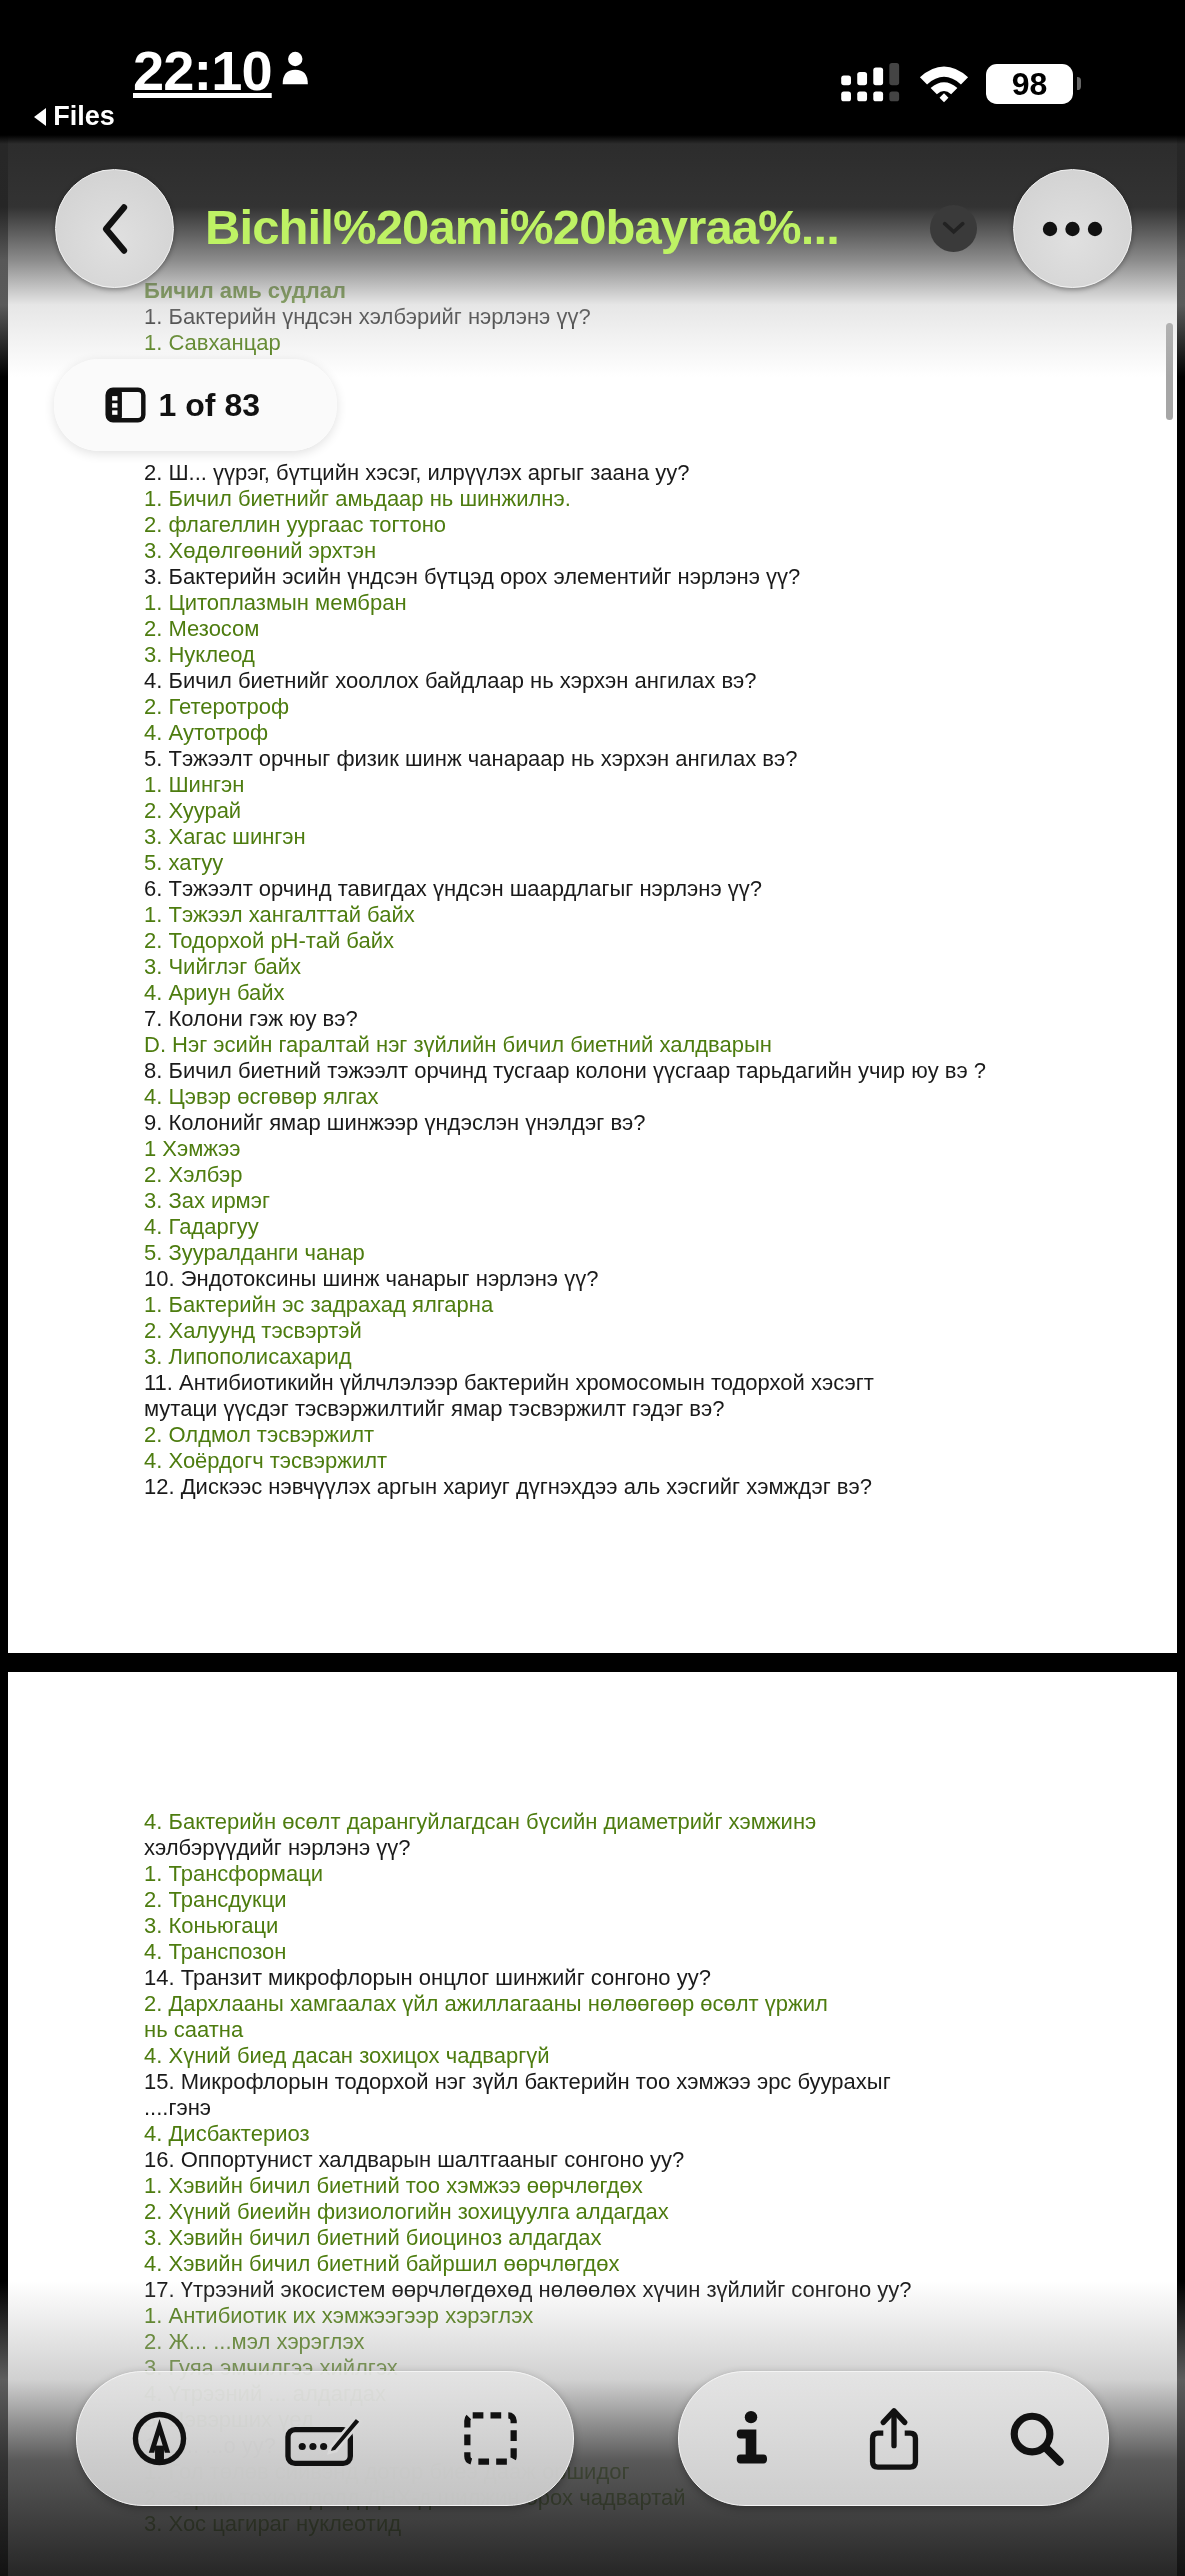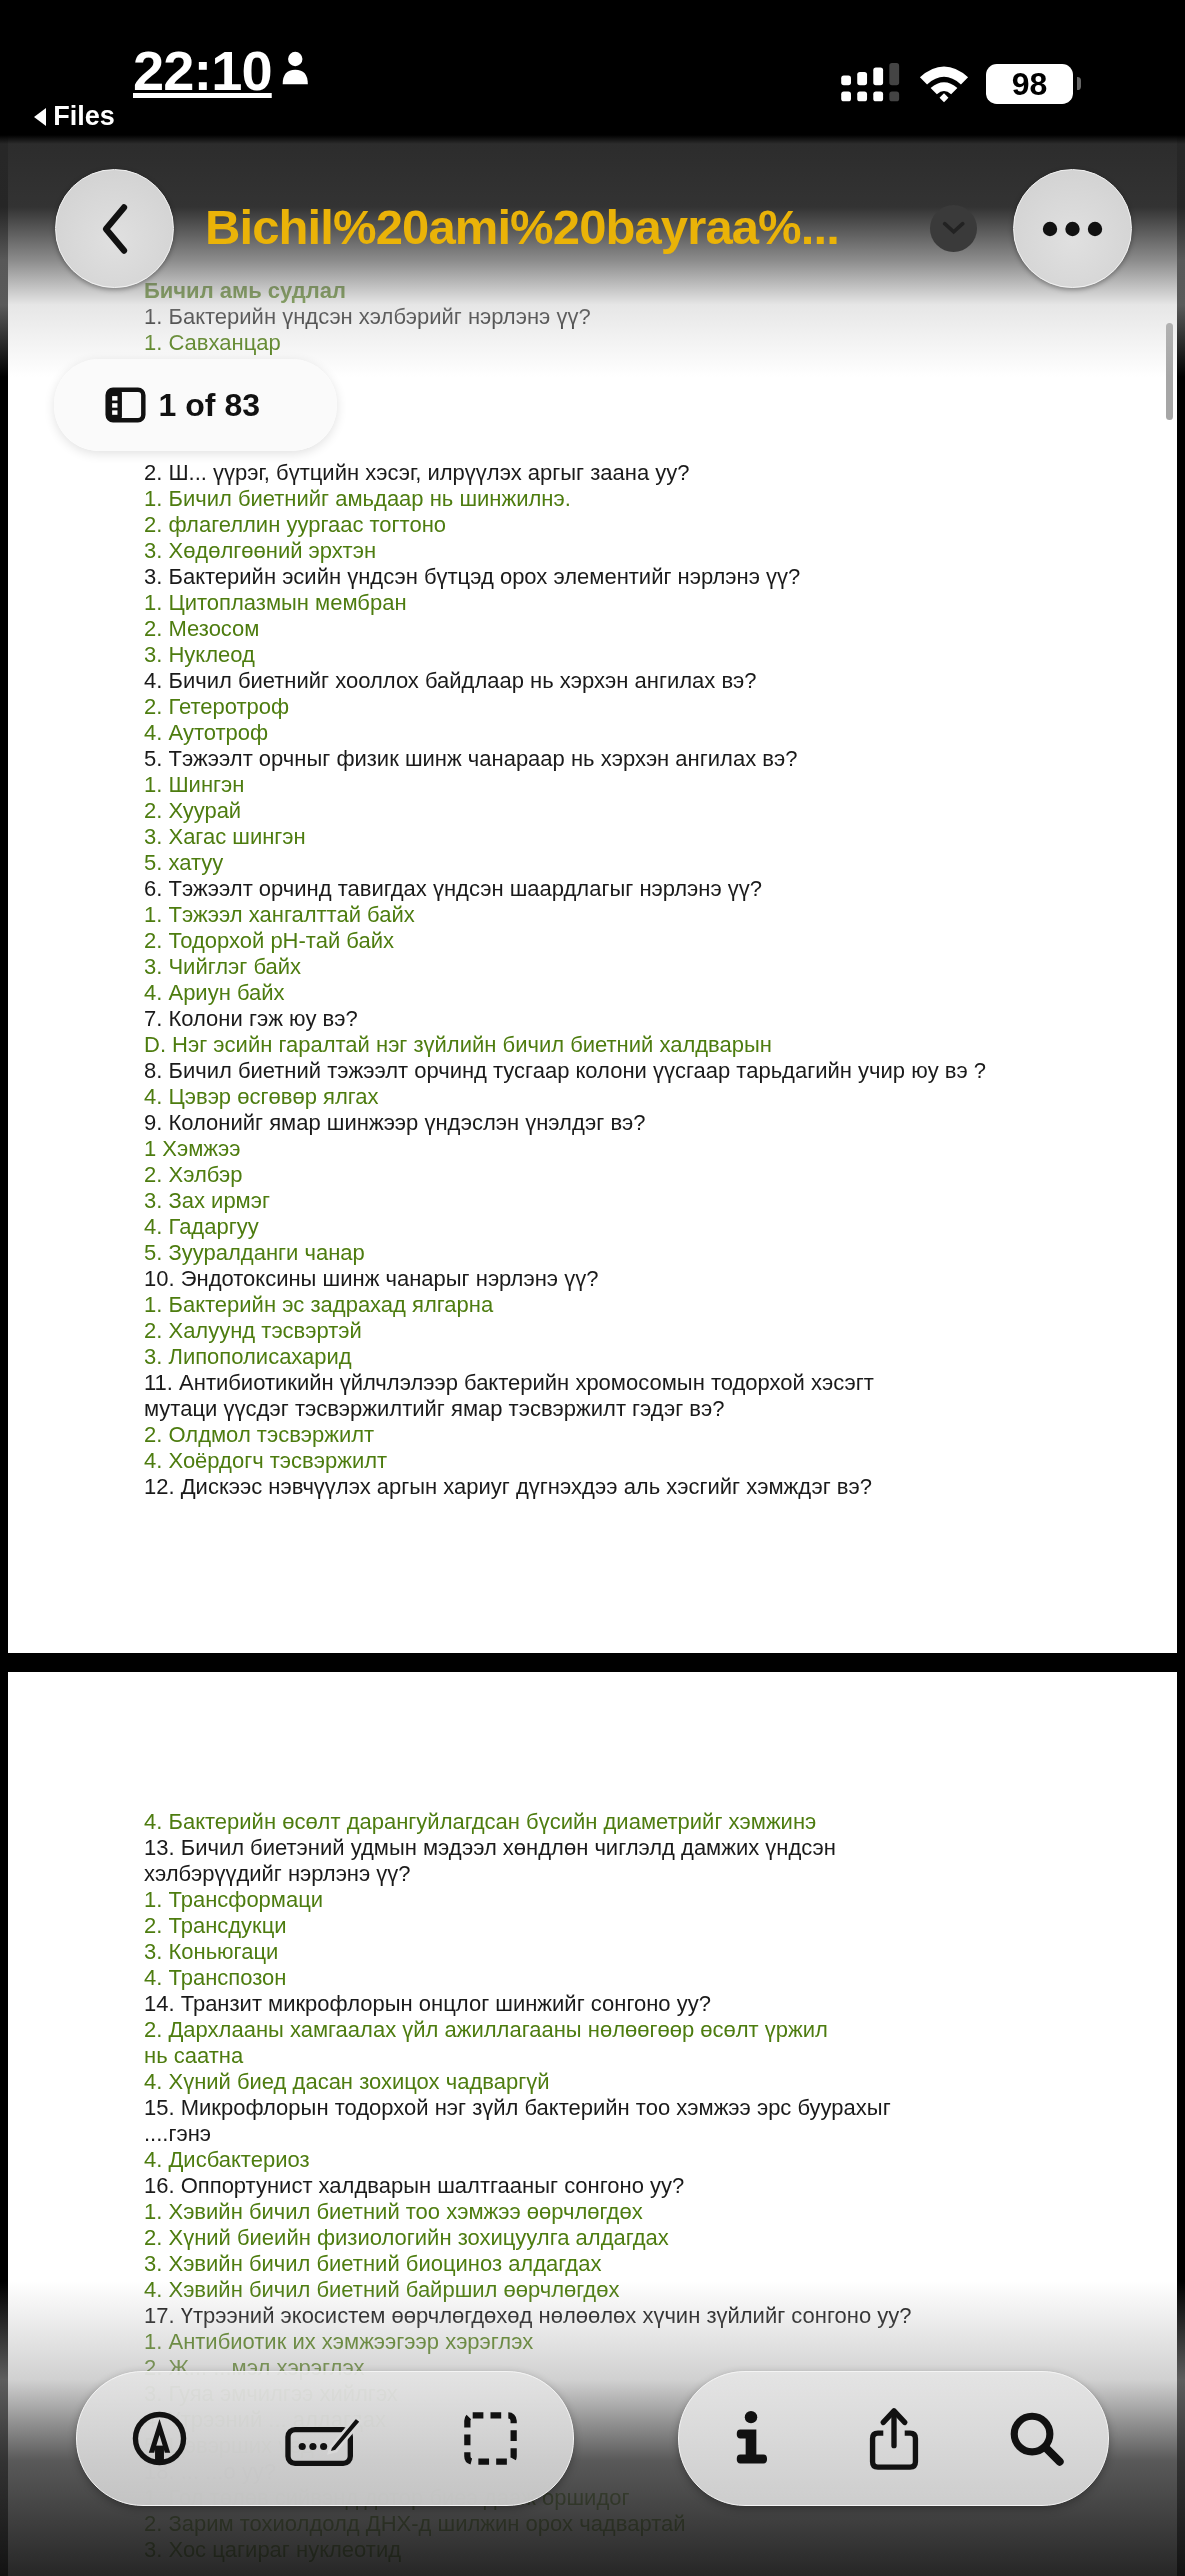--- a/index.html
+++ b/index.html
@@ -22,21 +22,21 @@
   .status-time { position:absolute; left:133px; top:38px; color:#fff; font-size:56px; font-weight:bold; letter-spacing:-0.9px;text-decoration:underline; }
   .person-icon { position:absolute; left:280px; top:50px; width:30.5px; height:36px; }
   .back-files { position:absolute; left:34px; top:101px; color:#fff; font-size:27px; font-weight:bold; display:flex; align-items:center; gap:7.2px;text-align:center; }
   .tri { width:0; height:0; border-top:9px solid transparent; border-bottom:9px solid transparent; border-right:12.6px solid #fff; }
   .status-right { position:absolute; left:841px; top:63px; display:flex; align-items:center; gap:16px; }
   .battery { position:relative; background:#fff; color:#000; border-radius:10.8px; width:87px; height:40px; font-weight:bold; font-size:32px; text-align:center; line-height:40px; }
   .battery::after { content:""; position:absolute; right:-8px; top:13.5px; width:4.5px; height:12.6px; border-radius:0 3.6px 3.6px 0; background:#666; }
   .circle-btn { position:absolute; width:117px; height:117px; border-radius:50%; background:radial-gradient(circle at 50% 60%, #e0e0e0, #cfcfcf); border:1.8px solid #f2f2f2; box-shadow:0 1.8px 5.4px rgba(0,0,0,0.35); display:flex; align-items:center; justify-content:center; }
   #back-btn { left:55px; top:169px; }
   #more-btn { left:1013px; top:169px; }
-  .doc-title { position:absolute; left:205px; top:199px; font-size:49px; font-weight:bold; color:#eab308; letter-spacing:-0.9px; white-space:nowrap; }
+  .doc-title { position:absolute; left:205px; top:199px; font-size:49px; font-weight:bold; color:#bef264; letter-spacing:-0.9px; white-space:nowrap; }
   .title-chevron { position:absolute; left:930px; top:205px; width:47px; height:47px; border-radius:50%; background:#3a3a3a; display:flex; align-items:center; justify-content:center; }
   .page-pill { position:absolute; left:54px; top:359px; width:283px; height:92px; border-radius:45px; background:rgba(250,250,250,0.93); box-shadow:0 2.7px 10.8px rgba(0,0,0,0.12); display:flex; align-items:center; gap:12.6px; padding-left:51px; box-sizing:border-box; }
   .page-pill span { font-size:32px; font-weight:bold; color:#111; }
   .toolbar-pill { position:absolute; top:2371px; height:135px; border-radius:67px; background:linear-gradient(#e4e4e4,#cdcdcd); border:1.8px solid #f4f4f4; box-shadow:0 2.7px 9px rgba(0,0,0,0.3); display:flex; align-items:center; justify-content:space-around; box-sizing:border-box; }
   #tb-left { left:76px; width:498px; background:linear-gradient(rgba(228,228,228,0.93), rgba(205,205,205,0.93)); }
   #tb-right { left:678px; width:431px; }
   .tb-btn { width:90px; height:90px; display:flex; align-items:center; justify-content:center; }
 </style>
 </head>
 <body>
@@ -89,21 +89,20 @@
       <div class="ln">мутаци үүсдэг тэсвэржилтийг ямар тэсвэржилт гэдэг вэ?</div>
       <div class="ln red">2. Олдмол тэсвэржилт</div>
       <div class="ln red">4. Хоёрдогч тэсвэржилт</div>
       <div class="ln">12. Дискээс нэвчүүлэх аргын хариуг дүгнэхдээ аль хэсгийг хэмждэг вэ?</div>
     </div>
 </div>
 
 <div class="page" id="page2">
   <div class="lines" id="p2lines">
       <div class="ln red">4. Бактерийн өсөлт дарангуйлагдсан бүсийн диаметрийг хэмжинэ</div>
-      <div class="ln">13. Бичил биетэний удмын мэдээл хөндлөн чиглэлд дамжих үндсэн</div>
       <div class="ln">хэлбэрүүдийг нэрлэнэ үү?</div>
       <div class="ln red">1. Трансформаци</div>
       <div class="ln red">2. Трансдукци</div>
       <div class="ln red">3. Коньюгаци</div>
       <div class="ln red">4. Транспозон</div>
       <div class="ln">14. Транзит микрофлорын онцлог шинжийг сонгоно уу?</div>
       <div class="ln red">2. Дархлааны хамгаалах үйл ажиллагааны нөлөөгөөр өсөлт үржил</div>
       <div class="ln red">нь саатна</div>
       <div class="ln red">4. Хүний биед дасан зохицох чадваргүй</div>
       <div class="ln">15. Микрофлорын тодорхой нэг зүйл бактерийн тоо хэмжээ эрс буурахыг</div>

